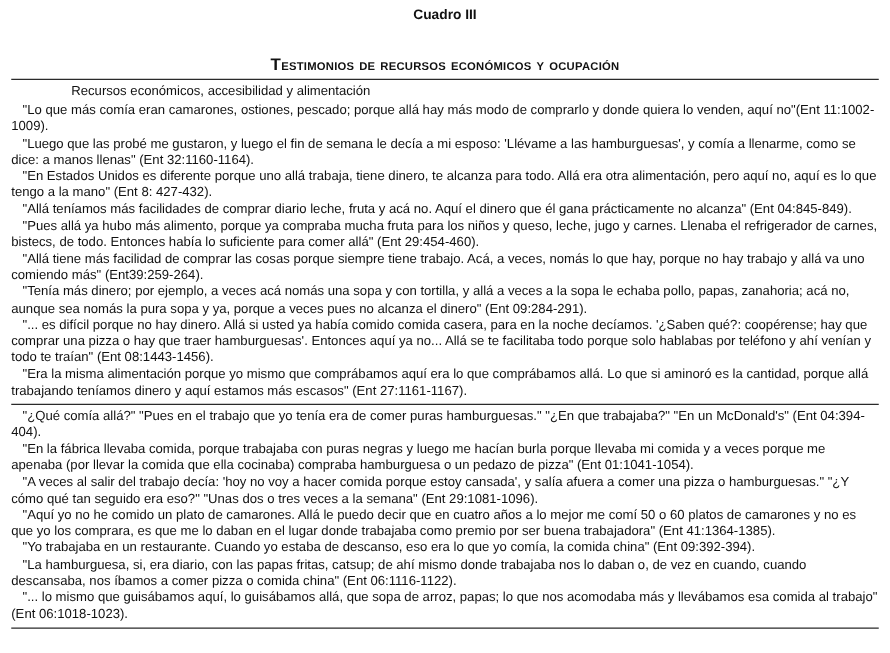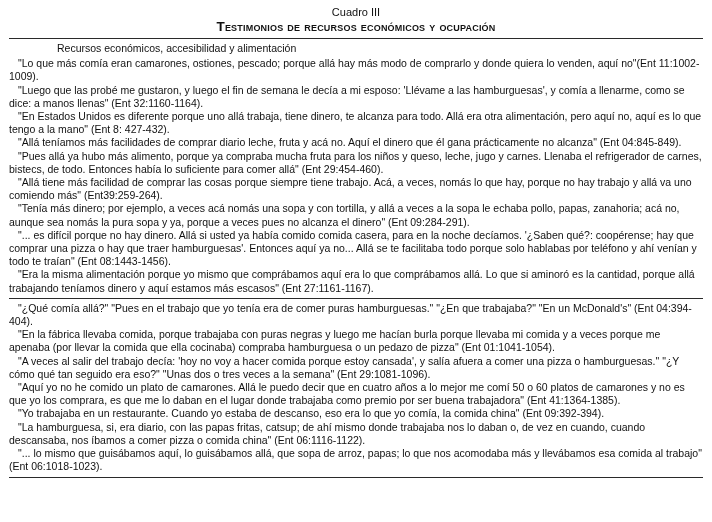--- a/index.html
+++ b/index.html
@@ -17,30 +17,31 @@
     line-height: 13.2px;
     color: #111111;
     background: #ffffff;
     overflow: hidden;
   }
   .doc-header {
     text-align: center;
     margin-bottom: 3px;
   }
   .doc-title {
-    font-weight: normal;
+    font-weight: bold;
     font-size: 11px;
     line-height: 14px;
   }
   .doc-subtitle {
     font-weight: bold;
     font-variant: small-caps;
     font-size: 13.5px;
     line-height: 16px;
     letter-spacing: 0.2px;
+    margin-top: 25px;
   }
   .rule {
     border: none;
     border-top: 1px solid #2a2a2a;
     margin: 3px 0 3px 0;
   }
   .section-heading {
     margin: 2px 0 2px 0;
     padding-left: 48px;
   }

